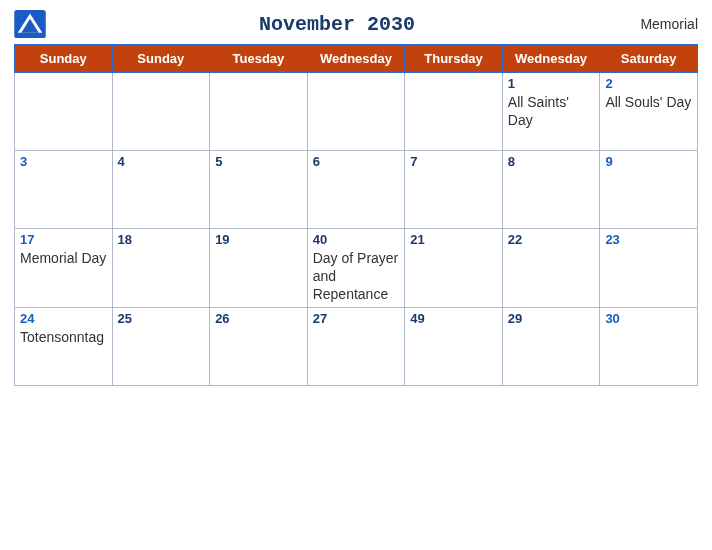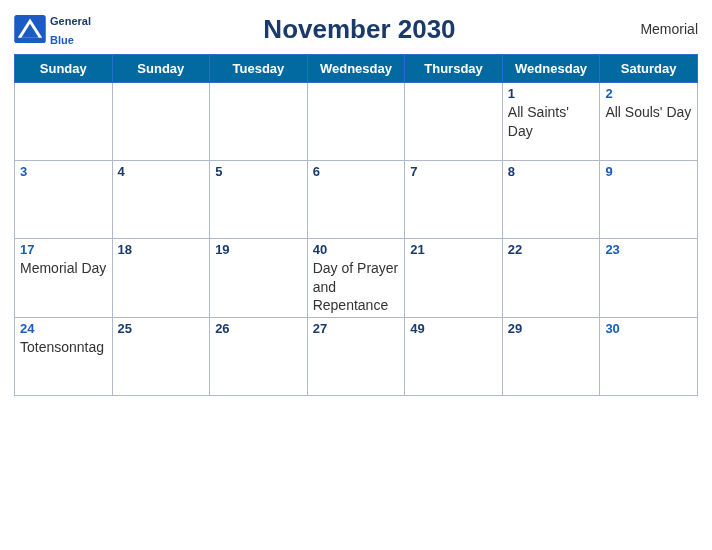--- a/index.html
+++ b/index.html
@@ -25,39 +25,40 @@
     .logo {
       display: flex;
       align-items: center;
       gap: 4px;
     }
     .logo-icon {
       width: 32px;
       height: 28px;
     }
     .title {
-      font-size: 26px;
+      font-size: 20px;
       font-weight: bold;
       color: #1a3a6b;
       text-align: center;
       flex: 1;
+      font-family: Liberation Mono, monospace;
     }
     .country {
       font-size: 14px;
       color: #333;
       min-width: 70px;
       text-align: right;
     }
     .calendar {
       width: 100%;
       border-collapse: collapse;
       border: 1px solid #b0b8cc;
     }
     .calendar th {
-      background: #0369a1;
+      background: #c2410c;
       color: #fff;
       text-align: center;
       font-size: 13px;
       font-weight: bold;
       padding: 6px 2px;
       border: 1px solid #2a6ad4;
     }
     .calendar td {
       border: 1px solid #b0b8cc;
       vertical-align: top;
@@ -85,24 +86,20 @@
 <body>
 
 <div class="page">
   <div class="header">
     <div class="logo">
       <svg class="logo-icon" viewBox="0 0 36 32" xmlns="http://www.w3.org/2000/svg">
         <rect x="0" y="0" width="36" height="32" rx="3" fill="#1a5bc4"></rect>
         <polygon points="18,4 32,26 4,26" fill="white"></polygon>
         <polygon points="18,10 28,26 8,26" fill="#1a5bc4"></polygon>
       </svg>
-      <div style="line-height:1.2;">
-        <span style="font-size:11px;font-weight:bold;color:#1a3a6b;">General</span><br>
-        <span style="font-size:11px;font-weight:bold;color:#1a5bc4;">Blue</span>
-      </div>
     </div>
     <div class="title">November 2030</div>
     <div class="country">Memorial</div>
   </div>
 
   <table class="calendar">
     <thead>
       <tr>
         <th>Sunday</th>
         <th>Sunday</th>

